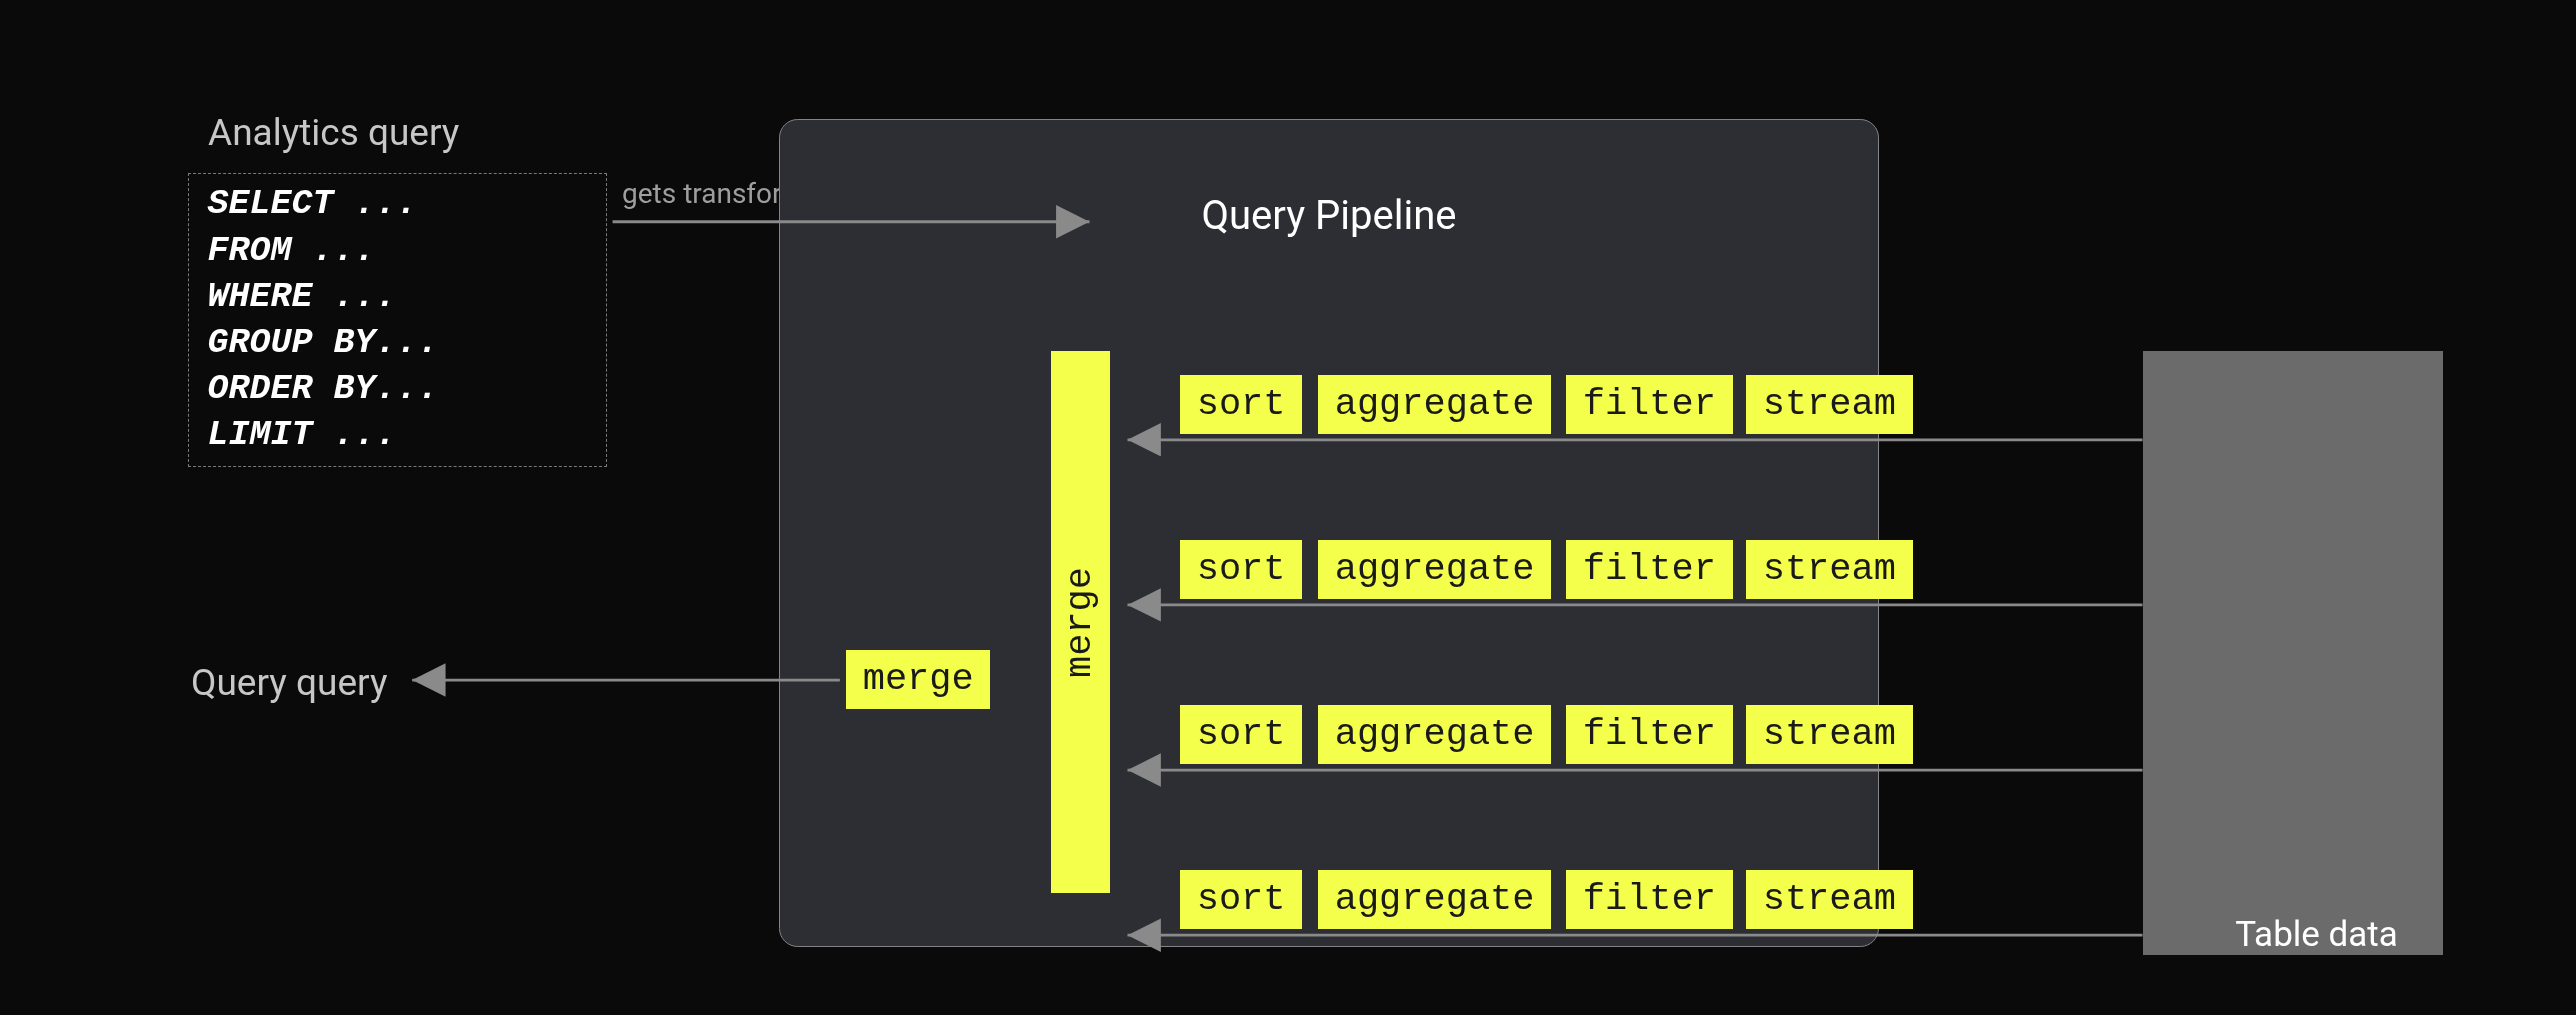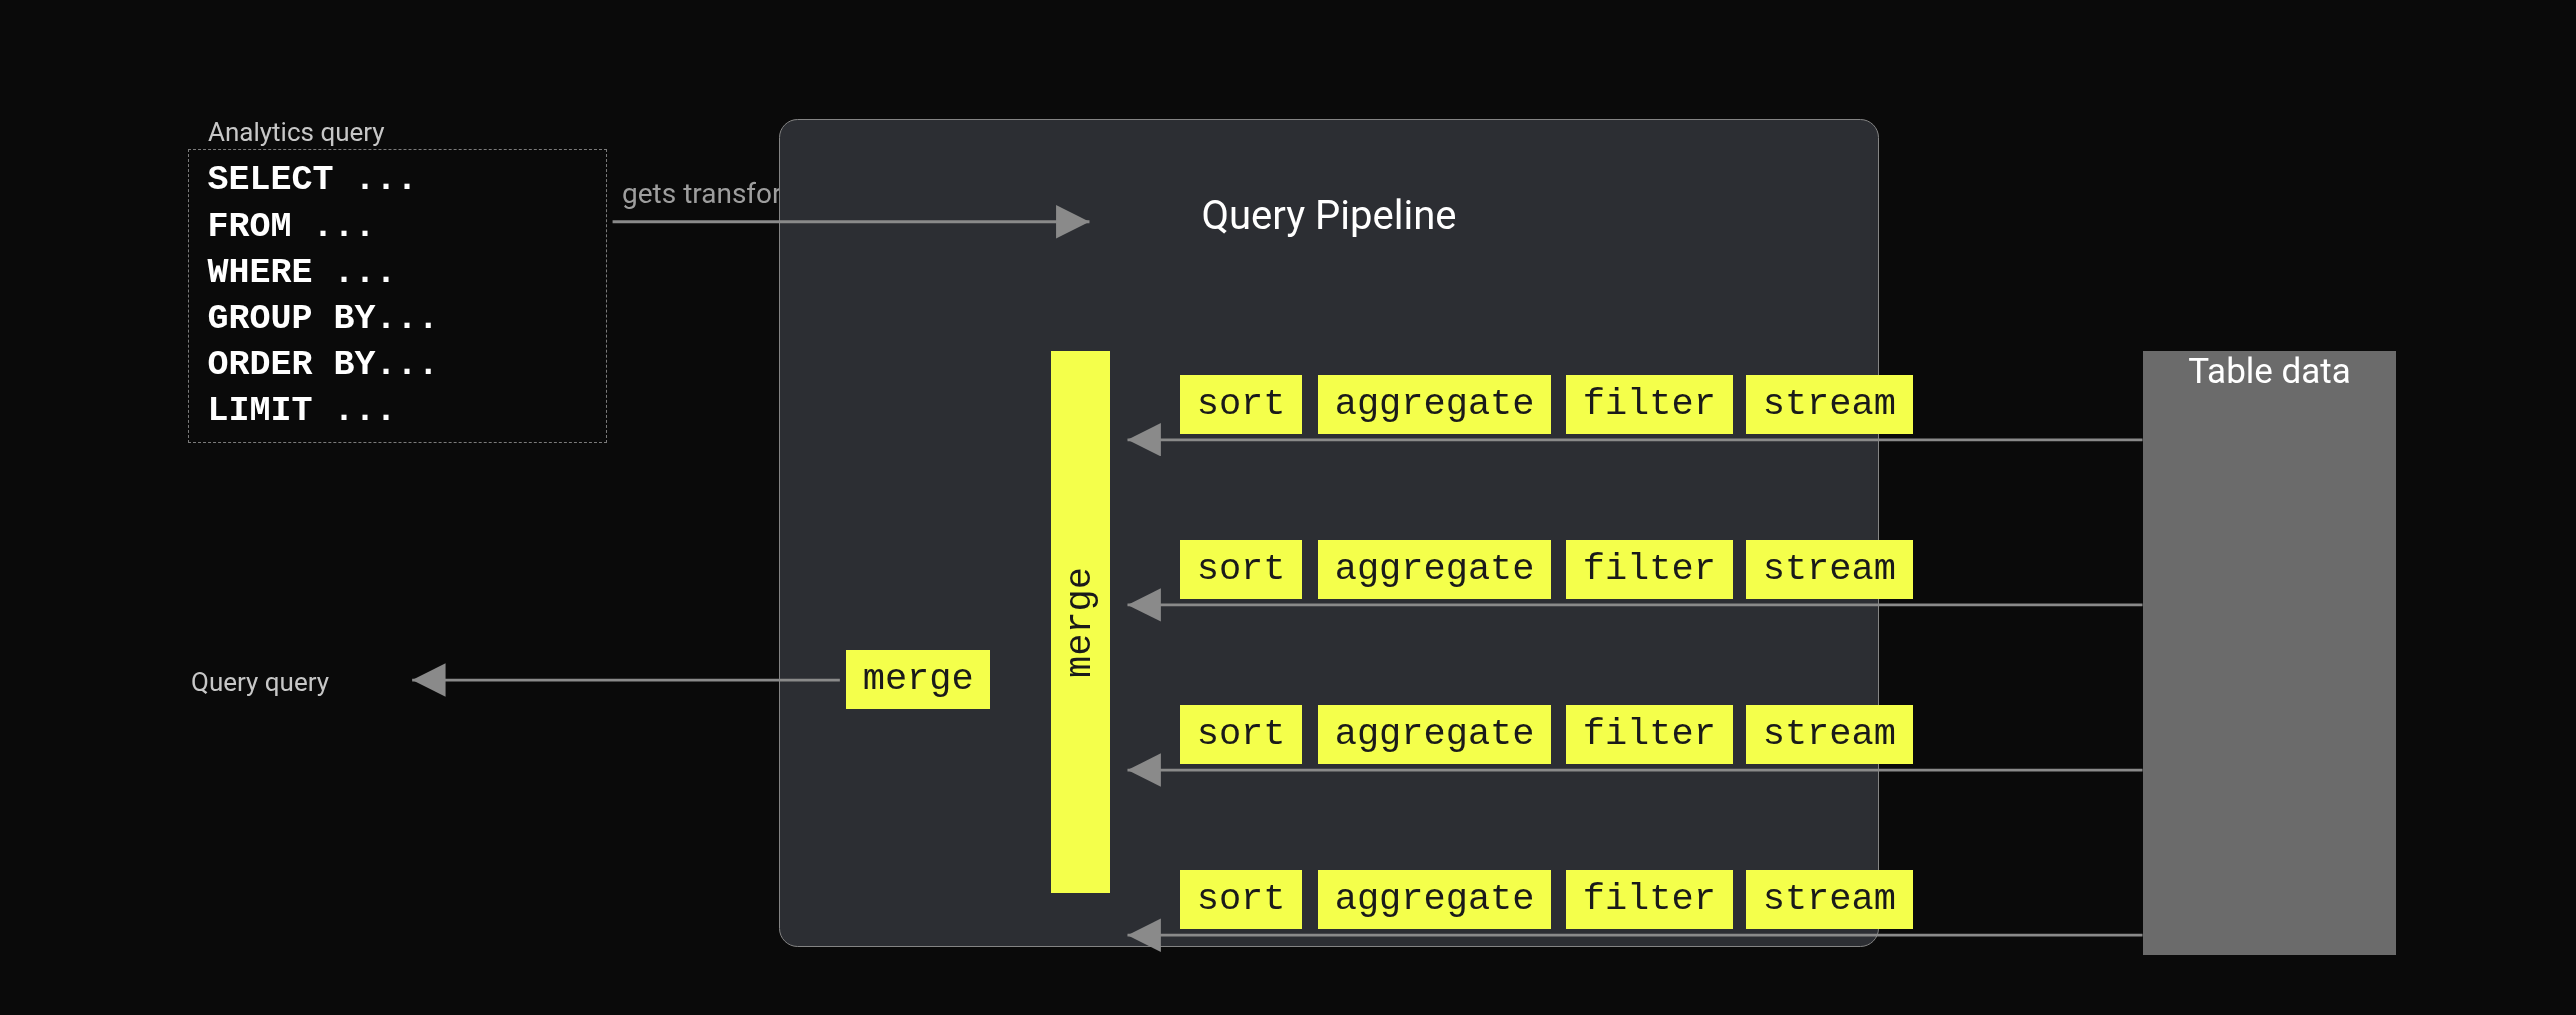--- a/index.html
+++ b/index.html
@@ -10,23 +10,22 @@
   }
   .stage {
     position: relative;
     width: 2576px;
     height: 1015px;
     background: #0a0a0a;
   }
   .label {
     position: absolute;
     color: #c7c7c7;
-    font-size: 26px;
+    font-size: 37px;
     line-height: 1.2;
-    margin-top: 6px;
   }
   .code-box {
     position: absolute;
     border: 1.9px dashed #7a7a7a;
     padding: 7.4px 18.6px;
   }
   .code-box pre {
     margin: 0;
     font-family: ui-monospace, SFMono-Regular, Menlo, Consolas, "Liberation Mono", monospace;
     color: #ffffff;
@@ -61,23 +60,24 @@
   .op-v {
     writing-mode: vertical-rl;
     transform: rotate(180deg);
     text-align: center;
   }
   .gray-box {
     position: absolute;
     background: #6b6b6b;
     color: #ffffff;
     display: flex;
-    align-items: flex-start;
+    align-items: flex-end;
     justify-content: center;
     font-size: 35px;
+    padding-left: 47px;
   }
   svg.arrows {
     position: absolute;
     top: 0;
     left: 0;
     width: 2576px;
     height: 1015px;
     pointer-events: none;
   }
   .arrow {
@@ -94,21 +94,21 @@
     font-size: 28px;
   }
 </style>
 </head>
 <body>
 
 <div class="stage">
 
   <div class="label" style="left:208px; top:111px;">Analytics query</div>
 
-  <div class="code-box" style="left:188px; top:149px; width:380px;">
+  <div class="code-box" style="left:188px; top:173px; width:380px;font-style:italic;">
     <pre>SELECT ...
 FROM ...
 WHERE ...
 GROUP BY...
 ORDER BY...
 LIMIT ...</pre>
   </div>
 
   <div class="small-label" style="left:622px; top:177px;">gets transformed into</div>
 

